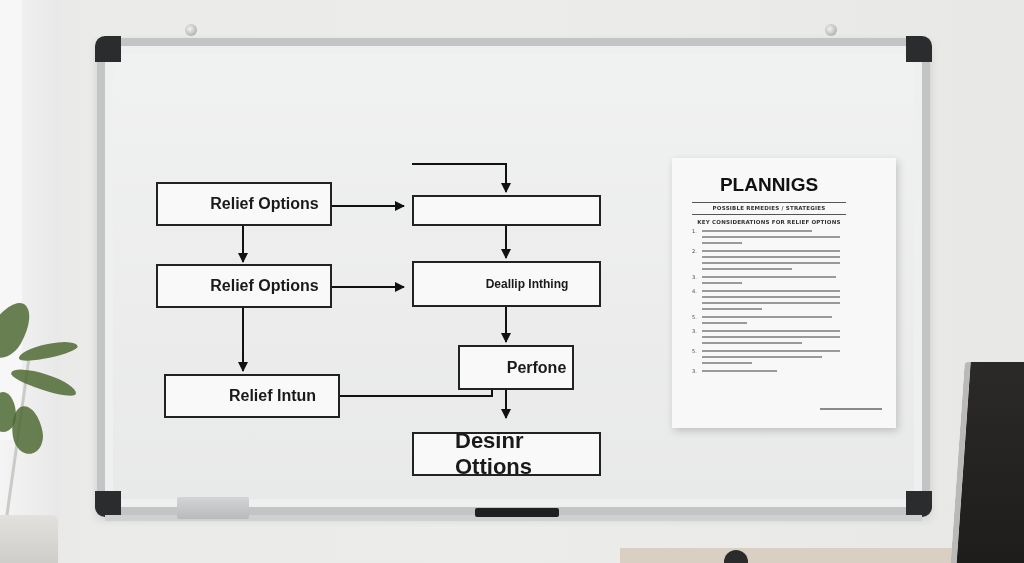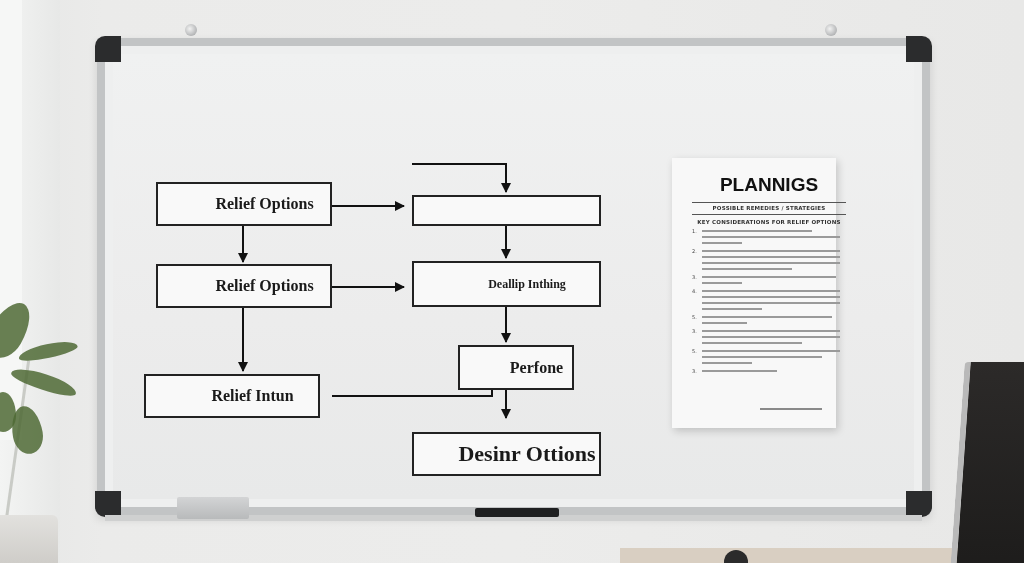--- a/index.html
+++ b/index.html
@@ -28,24 +28,24 @@
   .tray { position:absolute; left:8px; right:8px; bottom:-6px; height:6px; background:#cfd0d0; }
   .eraser { position:absolute; left:80px; bottom:-4px; width:72px; height:22px;
     background: linear-gradient(180deg,#d3d4d5,#b8babb); border-radius:2px; }
   .marker { position:absolute; left:378px; bottom:-2px; width:84px; height:9px;
     background:#1f2021; border-radius:2px; }
   .title { position:absolute; left:0; top:36px; width:833px; text-align:center;
     font-family:"DejaVu Sans", sans-serif; font-weight:bold; font-size:40px;
     color:#111; letter-spacing:-0.5px; }
   .box { position:absolute; box-sizing:border-box; border:2px solid #222;
     background:#f9f9f9; display:flex; align-items:center; justify-content:center;
-    font-family:Liberation Serif, serif; font-weight:bold; color:#1a1a1a;padding-left:41px; }
+    font-family:Liberation Sans, sans-serif; font-weight:bold; color:#1a1a1a;padding-left:41px; }
   svg.flows { position:absolute; left:0; top:0; }
   
-  .doc { position:absolute; left:672px; top:158px; width:164px; height:270px;
+  .doc { position:absolute; left:672px; top:158px; width:224px; height:270px;
     background:#f8f8f8; box-shadow:2px 3px 8px rgba(0,0,0,0.18); }
   .doc-title { position:absolute; left:0; width:194px; top:16px; text-align:center;
     font-family:"Liberation Sans", sans-serif; font-weight:bold; font-size:19px; color:#111; }
   .doc-rule { position:absolute; left:20px; width:154px; height:1px; background:#555; }
   .doc-sub { position:absolute; left:20px; width:154px; text-align:center;
     font-size:5.5px; color:#333; letter-spacing:0.2px; font-weight:bold; }
   .doc-line { position:absolute; height:2px; background:#9a9a9a; }
   .doc-num { position:absolute; left:20px; font-size:5px; color:#444; }
   .doc-sign { position:absolute; right:14px; bottom:18px; width:62px; height:2px; background:#8a8a8a; }
   
@@ -104,21 +104,21 @@
     <line x1="506" y1="307" x2="506" y2="342" marker-end="url(#ah)"></line>
 
     <line x1="506" y1="390" x2="506" y2="418" marker-end="url(#ah)"></line>
 
     <polyline points="332,396 492,396 492,390"></polyline>
   </g>
 </svg>
 
 <div class="box" style="left:156px;top:182px;width:176px;height:44px;font-size:16px;">Relief Options</div>
 <div class="box" style="left:156px;top:264px;width:176px;height:44px;font-size:16px;">Relief Options</div>
-<div class="box" style="left:144px;top:374px;width:176px;height:44px;font-size:16px;">Relief Intun</div>
+<div class="box" style="left:164px;top:374px;width:176px;height:44px;font-size:16px;">Relief Intun</div>
 <div class="box" style="left:412px;top:195px;width:189px;height:31px;font-size:16px;"></div>
 <div class="box" style="left:412px;top:261px;width:189px;height:46px;font-size:12px;">Deallip Inthing</div>
 <div class="box" style="left:449px;top:345px;width:116px;height:45px;font-size:16px;margin-left:9px;">Perfone</div>
 <div class="box" style="left:412px;top:432px;width:189px;height:44px;font-size:22px;">Desinr Ottions</div>
 
 <div class="doc">
   <div class="doc-title">PLANNIGS</div>
   <div class="doc-rule" style="top:44px"></div>
   <div class="doc-sub" style="top:47px">POSSIBLE REMEDIES / STRATEGIES</div>
   <div class="doc-rule" style="top:56px"></div>

